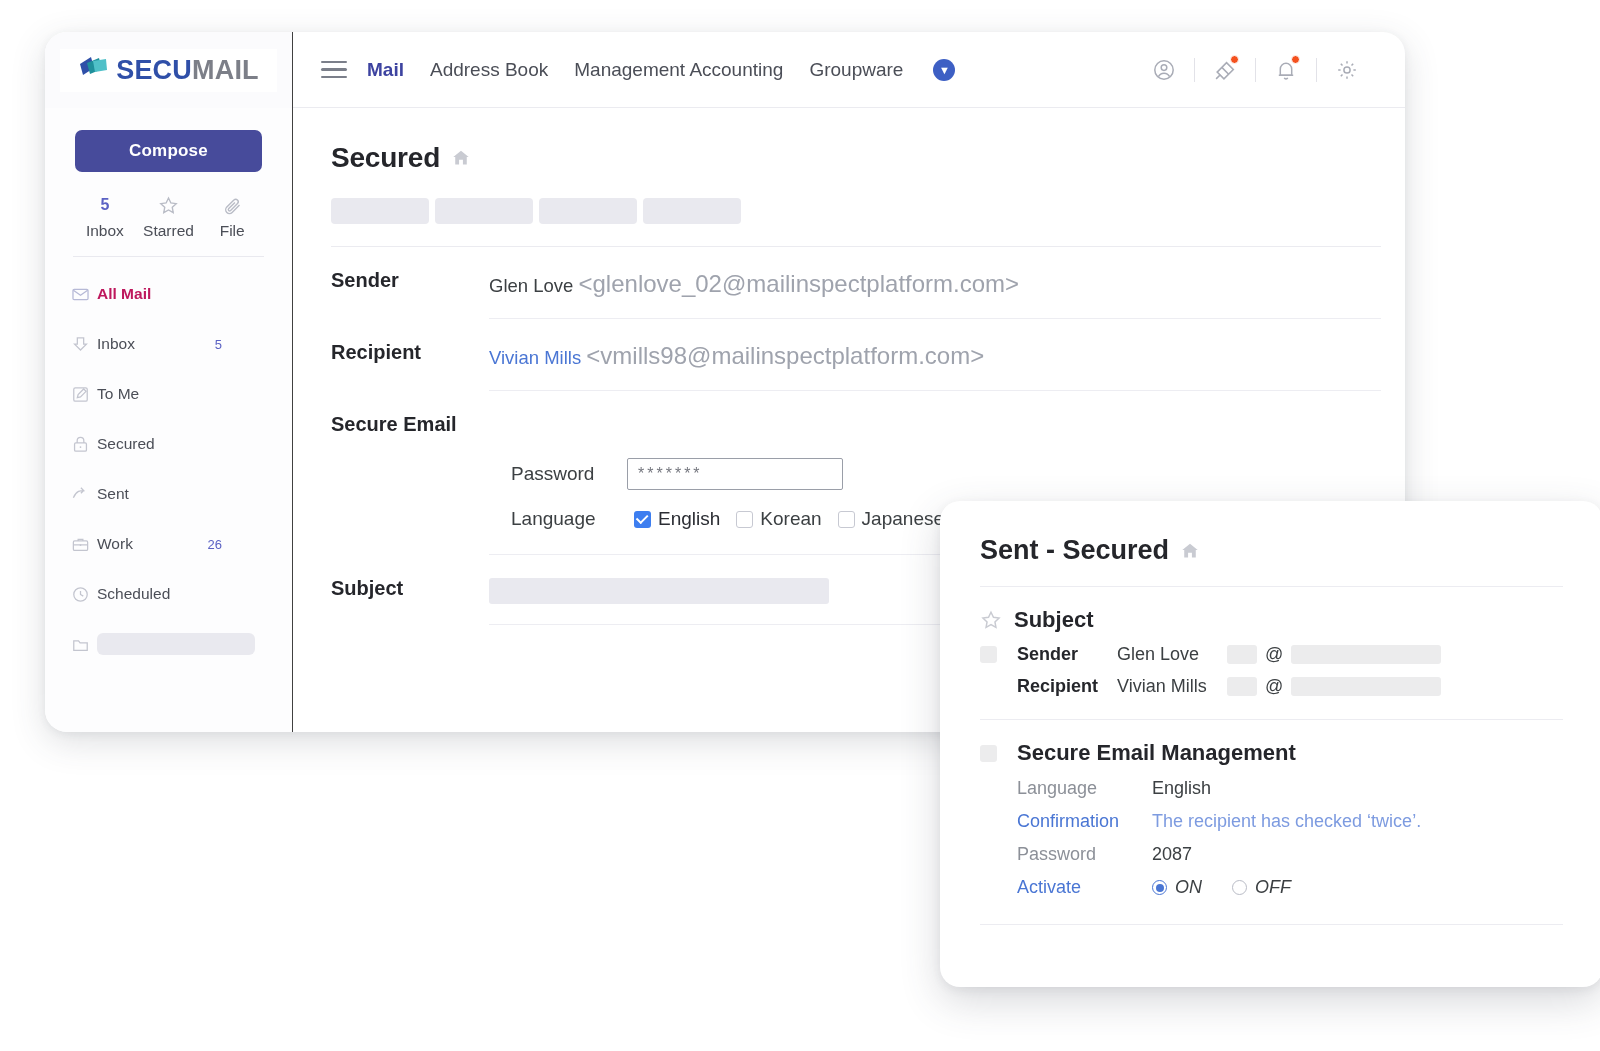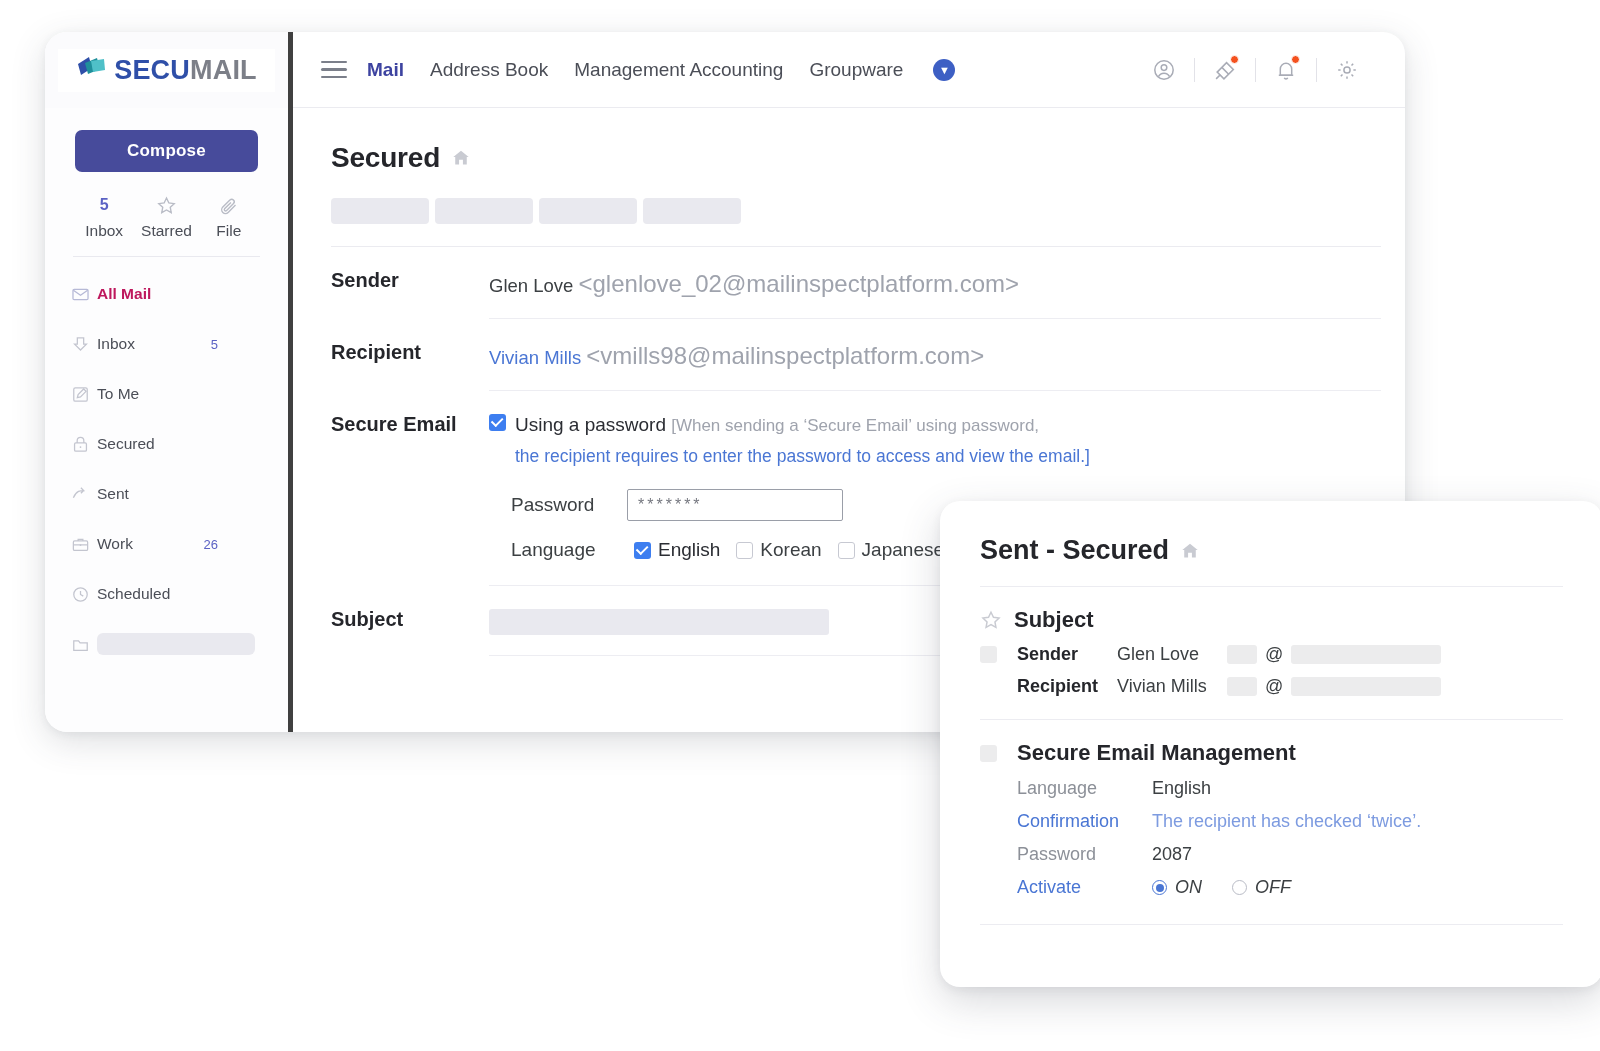--- a/index.html
+++ b/index.html
@@ -22,21 +22,21 @@
     border-radius: 22px;
     box-shadow: 0 10px 34px rgba(60,64,80,.17), 0 2px 8px rgba(60,64,80,.07);
     display: flex;
     overflow: hidden;
   }
 
   
   #sidebar {
     width: 248px;
     background: #fdfdfe;
-    border-right: 5px solid #404040;
+    border-right: 1px solid #404040;
     padding: 0;
     flex: 0 0 248px;
     position: relative;
   }
   .logo-wrap {
     height: 76px;
     display: flex; align-items: center; justify-content: center;
     background: #fbfbfd;
   }
   .logo {
@@ -454,32 +454,20 @@
         <div class="flabel">Recipient</div>
         <div class="fvalue">
           <span class="name-blue">Vivian Mills</span>
           <span class="email-grey">&lt;vmills98@mailinspectplatform.com&gt;</span>
         </div>
       </div>
       <div class="row-rule"></div>
 
       <div class="frow">
         <div class="flabel">Secure Email</div>
-        <div class="fvalue">
-          <div class="secure-line">
-            <span class="cbox checked"></span>
-            <span>
-              <span class="secure-main">Using a password</span>
-              <span class="note-grey">[When sending a ‘Secure Email’ using password,</span>
-            </span>
-          </div>
-          <div class="note-line2">
-            <span class="note-blue">the recipient requires to enter the password to access and view the email.]</span>
-          </div>
-        </div>
       </div>
 
       <div class="sub-row">
         <div class="sub-label">Password</div>
         <input id="password-input" type="text" value="*******" style="">
       </div>
 
       <div class="lang-row">
         <div class="sub-label">Language</div>
         <div class="lang-opt on">

